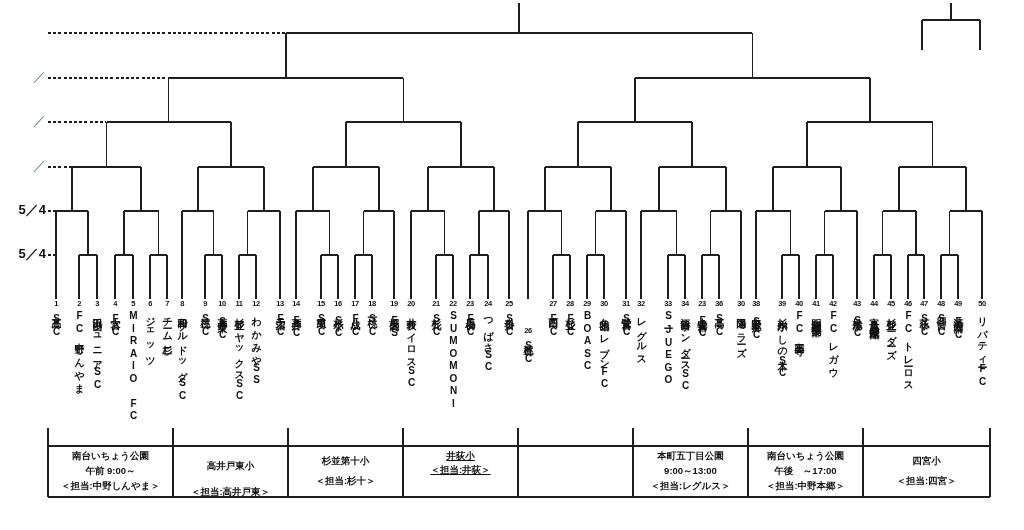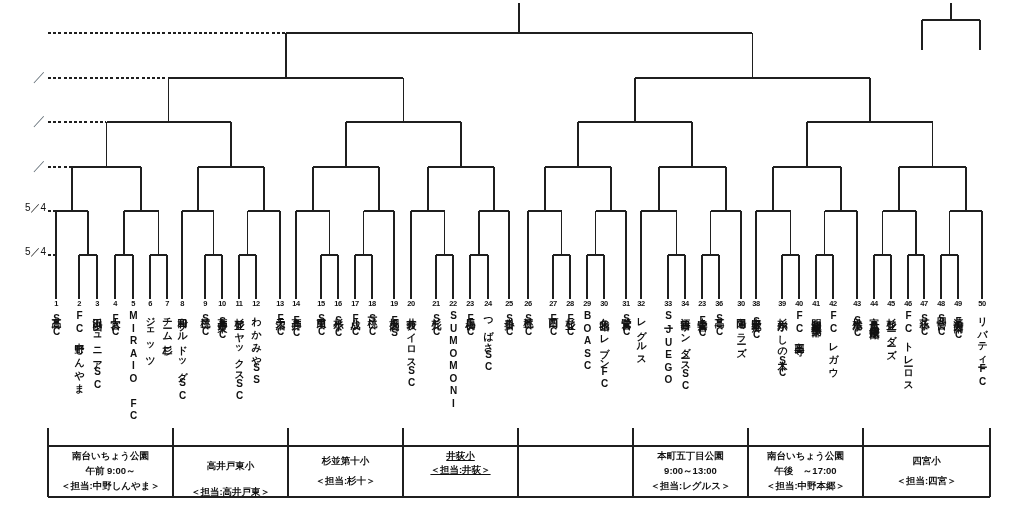--- a/index.html
+++ b/index.html
@@ -4,21 +4,21 @@
 <style>
   html,body{margin:0;padding:0;background:#e8e8e8;}
   .sheet{
     position:relative;width:1024px;height:530px;background:#ffffff;
     font-family:"Liberation Sans","DejaVu Sans",sans-serif;overflow:hidden;color:#111;
   }
   .layer{position:absolute;inset:0;pointer-events:none;}
   svg.lines{position:absolute;inset:0;}
   .rlabel{
     position:absolute;left:4px;width:42px;text-align:right;
-    font-size:10px;font-weight:400;line-height:1;color:#111;
+    font-size:13px;font-weight:700;line-height:1;color:#111;
   }
   .rlabel.pencil{font-size:13px;font-weight:400;}
   .team{
     position:absolute;top:300px;width:18px;
     display:flex;flex-direction:column;align-items:center;
   }
   .tno{font-size:7.5px;font-weight:700;line-height:1;letter-spacing:-0.5px;}
   .tname{
     margin-top:2px;writing-mode:vertical-rl;text-orientation:upright;
     font-size:10px;font-weight:700;line-height:1;letter-spacing:1.5px;white-space:nowrap;
@@ -314,21 +314,21 @@
         <div class="tname">馬橋FC</div>
       </div>
       <div class="team" style="left: 479px;">
         <div class="tno">24</div>
         <div class="tname">つばさSC</div>
       </div>
       <div class="team" style="left: 500px;">
         <div class="tno">25</div>
         <div class="tname">沓掛SC</div>
       </div>
-      <div class="team" style="left: 519px;">
+      <div class="team" style="left: 519px; margin-top: 27px;">
         <div class="tno">26</div>
         <div class="tname">桃五SC</div>
       </div>
       <div class="team" style="left: 544px;">
         <div class="tno">27</div>
         <div class="tname">西田FC</div>
       </div>
       <div class="team" style="left: 561px;">
         <div class="tno">28</div>
         <div class="tname">杉並FC</div>

